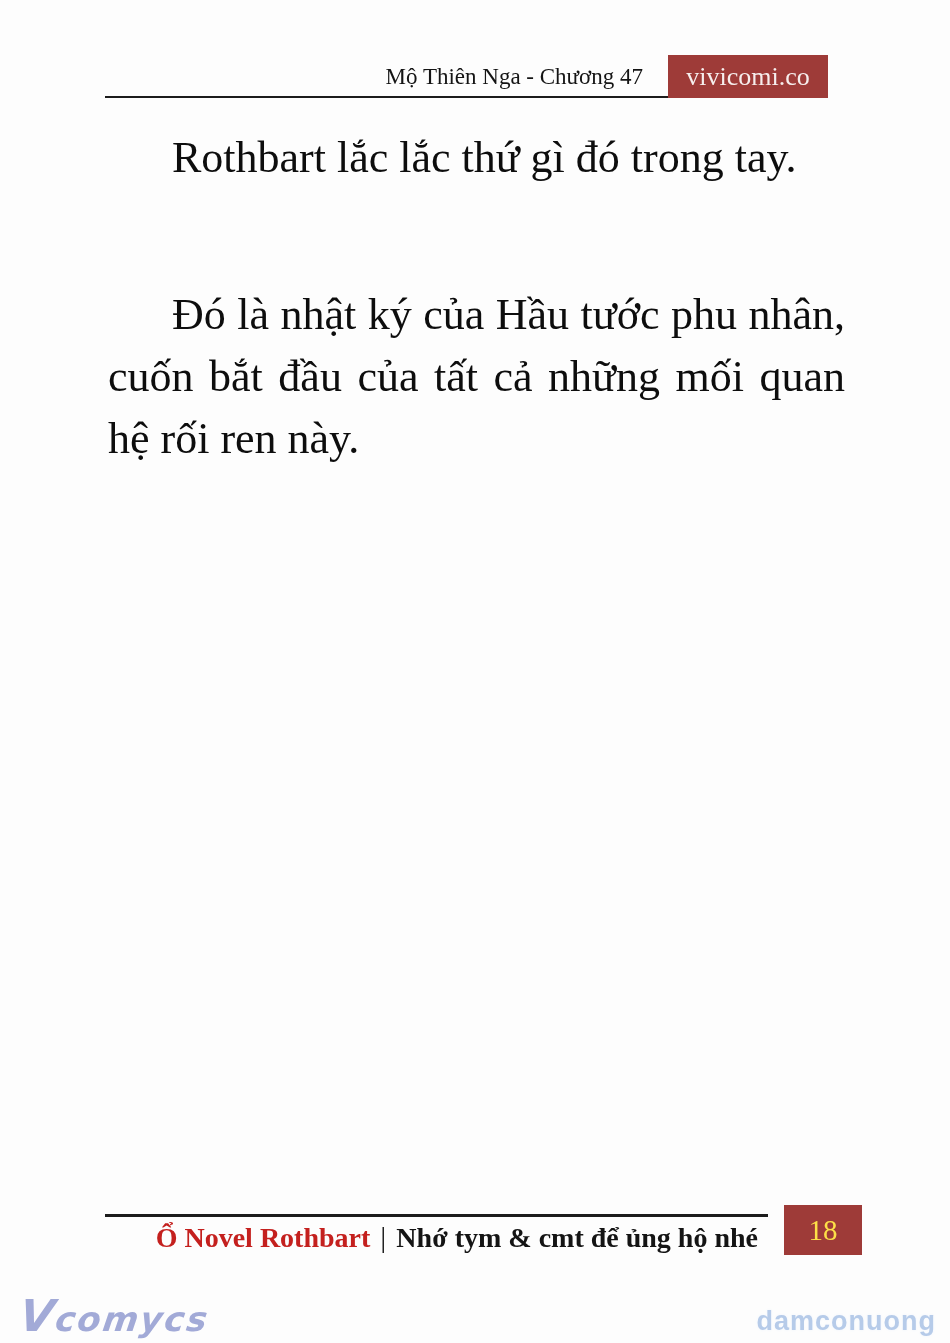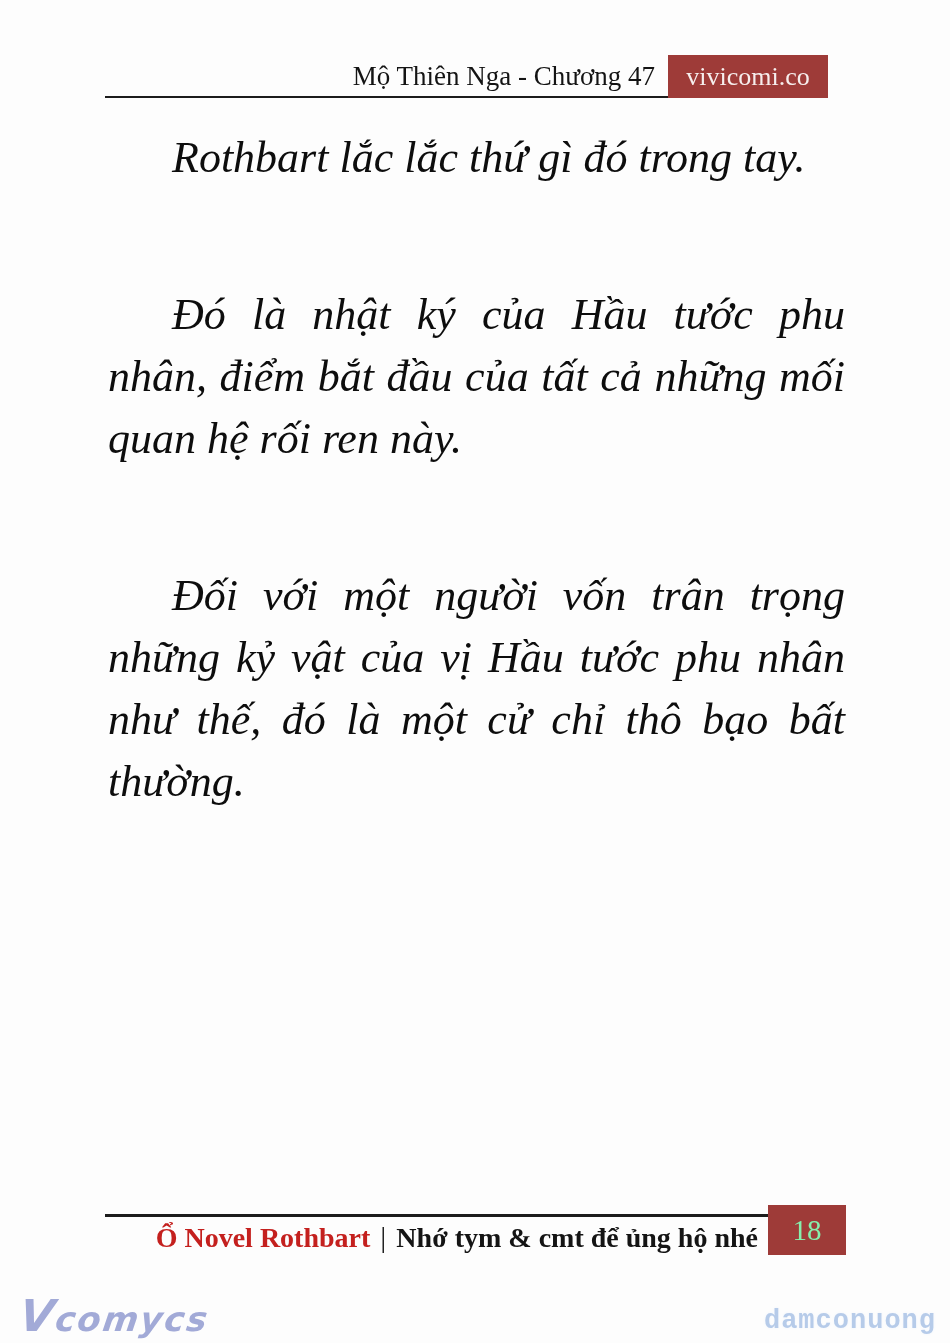--- a/index.html
+++ b/index.html
@@ -21,23 +21,23 @@
     position: absolute;
     top: 55px;
     left: 105px;
     width: 723px;
     height: 43px;
     display: flex;
     justify-content: flex-end;
     align-items: center;
   }
   .header-title {
-    font-size: 27px;
+    font-size: 23px;
     color: #141414;
-    margin-right: 13px;
+    margin-right: 25px;
     white-space: nowrap;
   }
   .header-badge {
     width: 160px;
     height: 43px;
     display: flex;
     align-items: center;
     justify-content: center;
     color: #f6eeed;
     font-size: 26px;
@@ -54,21 +54,20 @@
   }
   
   .header-row { z-index: 2; }
 
   
   .body-text {
     position: absolute;
     top: 127px;
     left: 108px;
     width: 737px;
-    font-style: italic;
   }
   .body-text p {
     margin: 0 0 95px 0;
     font-size: 44px;
     line-height: 62px;
     color: #0d0d0d;
     text-align: justify;
     text-indent: 64px;
   }
 
@@ -101,28 +100,28 @@
     margin: 0 10px;
     font-weight: normal;
   }
   .footer-note {
     font-size: 28px;
     color: #141414;
     font-weight: bold;
   }
   .page-badge {
     position: absolute;
-    left: 768px;
+    left: 784px;
     top: 1205px;
     width: 78px;
     height: 50px;
     display: flex;
     align-items: center;
     justify-content: center;
-    color: #86efac;
+    color: #fde047;
     font-size: 29px;
     z-index: 2;
   }
 
   
   .wm-left {
     position: absolute;
     left: 20px;
     top: 1290px;
     font-family: "DejaVu Sans", sans-serif;
@@ -134,43 +133,42 @@
     opacity: 0.85;
     transform: skewX(-8deg);
   }
   .wm-left::first-letter {
     font-size: 44px;
   }
   .wm-right {
     position: absolute;
     right: 14px;
     top: 1306px;
-    font-family: Liberation Mono, monospace;
+    font-family: Liberation Sans, sans-serif;
     font-weight: bold;
     font-size: 27px;
     letter-spacing: 1px;
     color: #b6cbe9;
     text-shadow: 0 0 6px #ffffff, 0 0 3px #eaf1fb;
   }
 </style>
 </head>
 <body>
 
 <div class="page">
 
   <div class="header-row">
     <span class="header-title">Mộ Thiên Nga - Chương 47</span>
     <span class="header-badge" style="background-color: rgb(158, 59, 56);">vivicomi.co</span>
   </div>
   <div class="header-rule"></div>
 
   <div class="body-text">
     <p>Rothbart lắc lắc thứ gì đó trong tay.</p>
-    <p>Đó là nhật ký của Hầu tước phu nhân, điểm bắt đầu của tất cả những mối quan hệ rối ren này.</p>
-    <p>Đối với một người vốn trân trọng những kỷ vật của vị Hầu tước phu nhân như thế, đó là một cử chỉ thô bạo bất thường.</p>
+    <p>Đó là nhật ký của Hầu tước phu nhân, cuốn bắt đầu của tất cả những mối quan hệ rối ren này.</p>
   </div>
 
   <div class="footer-rule"></div>
   <div class="footer-row">
     <span class="footer-brand" style="color: rgb(196, 32, 30);">Ổ Novel Rothbart</span>
     <span class="footer-sep">|</span>
     <span class="footer-note">Nhớ tym &amp; cmt để ủng hộ nhé</span>
   </div>
   <div class="page-badge" style="background-color: rgb(158, 59, 56);">18</div>
 

